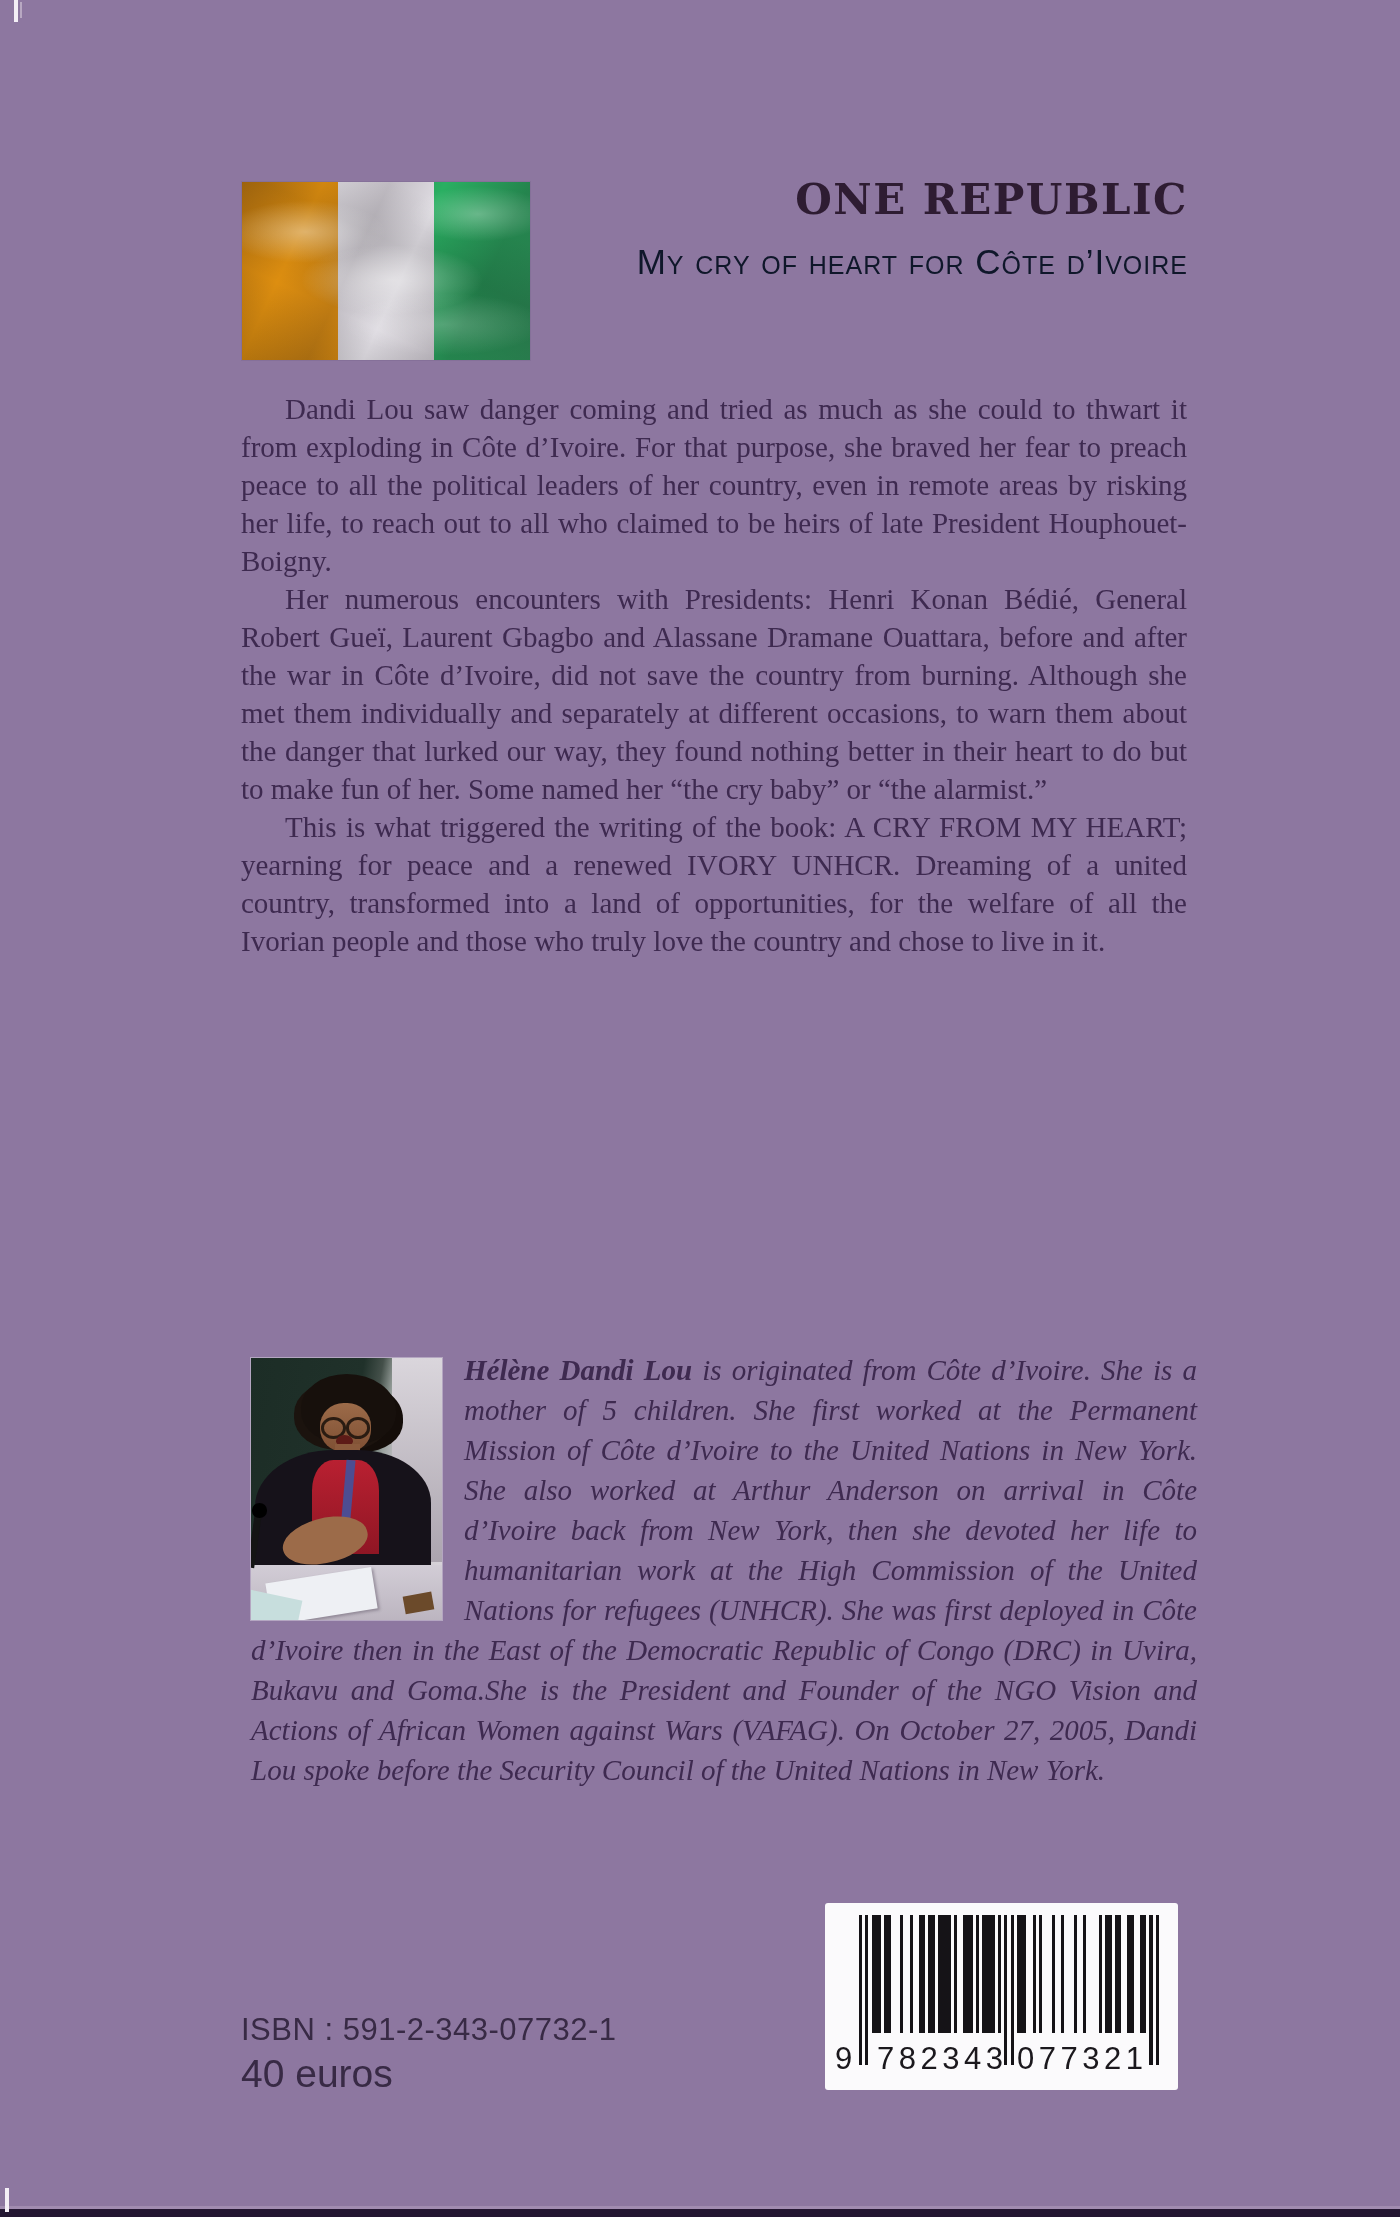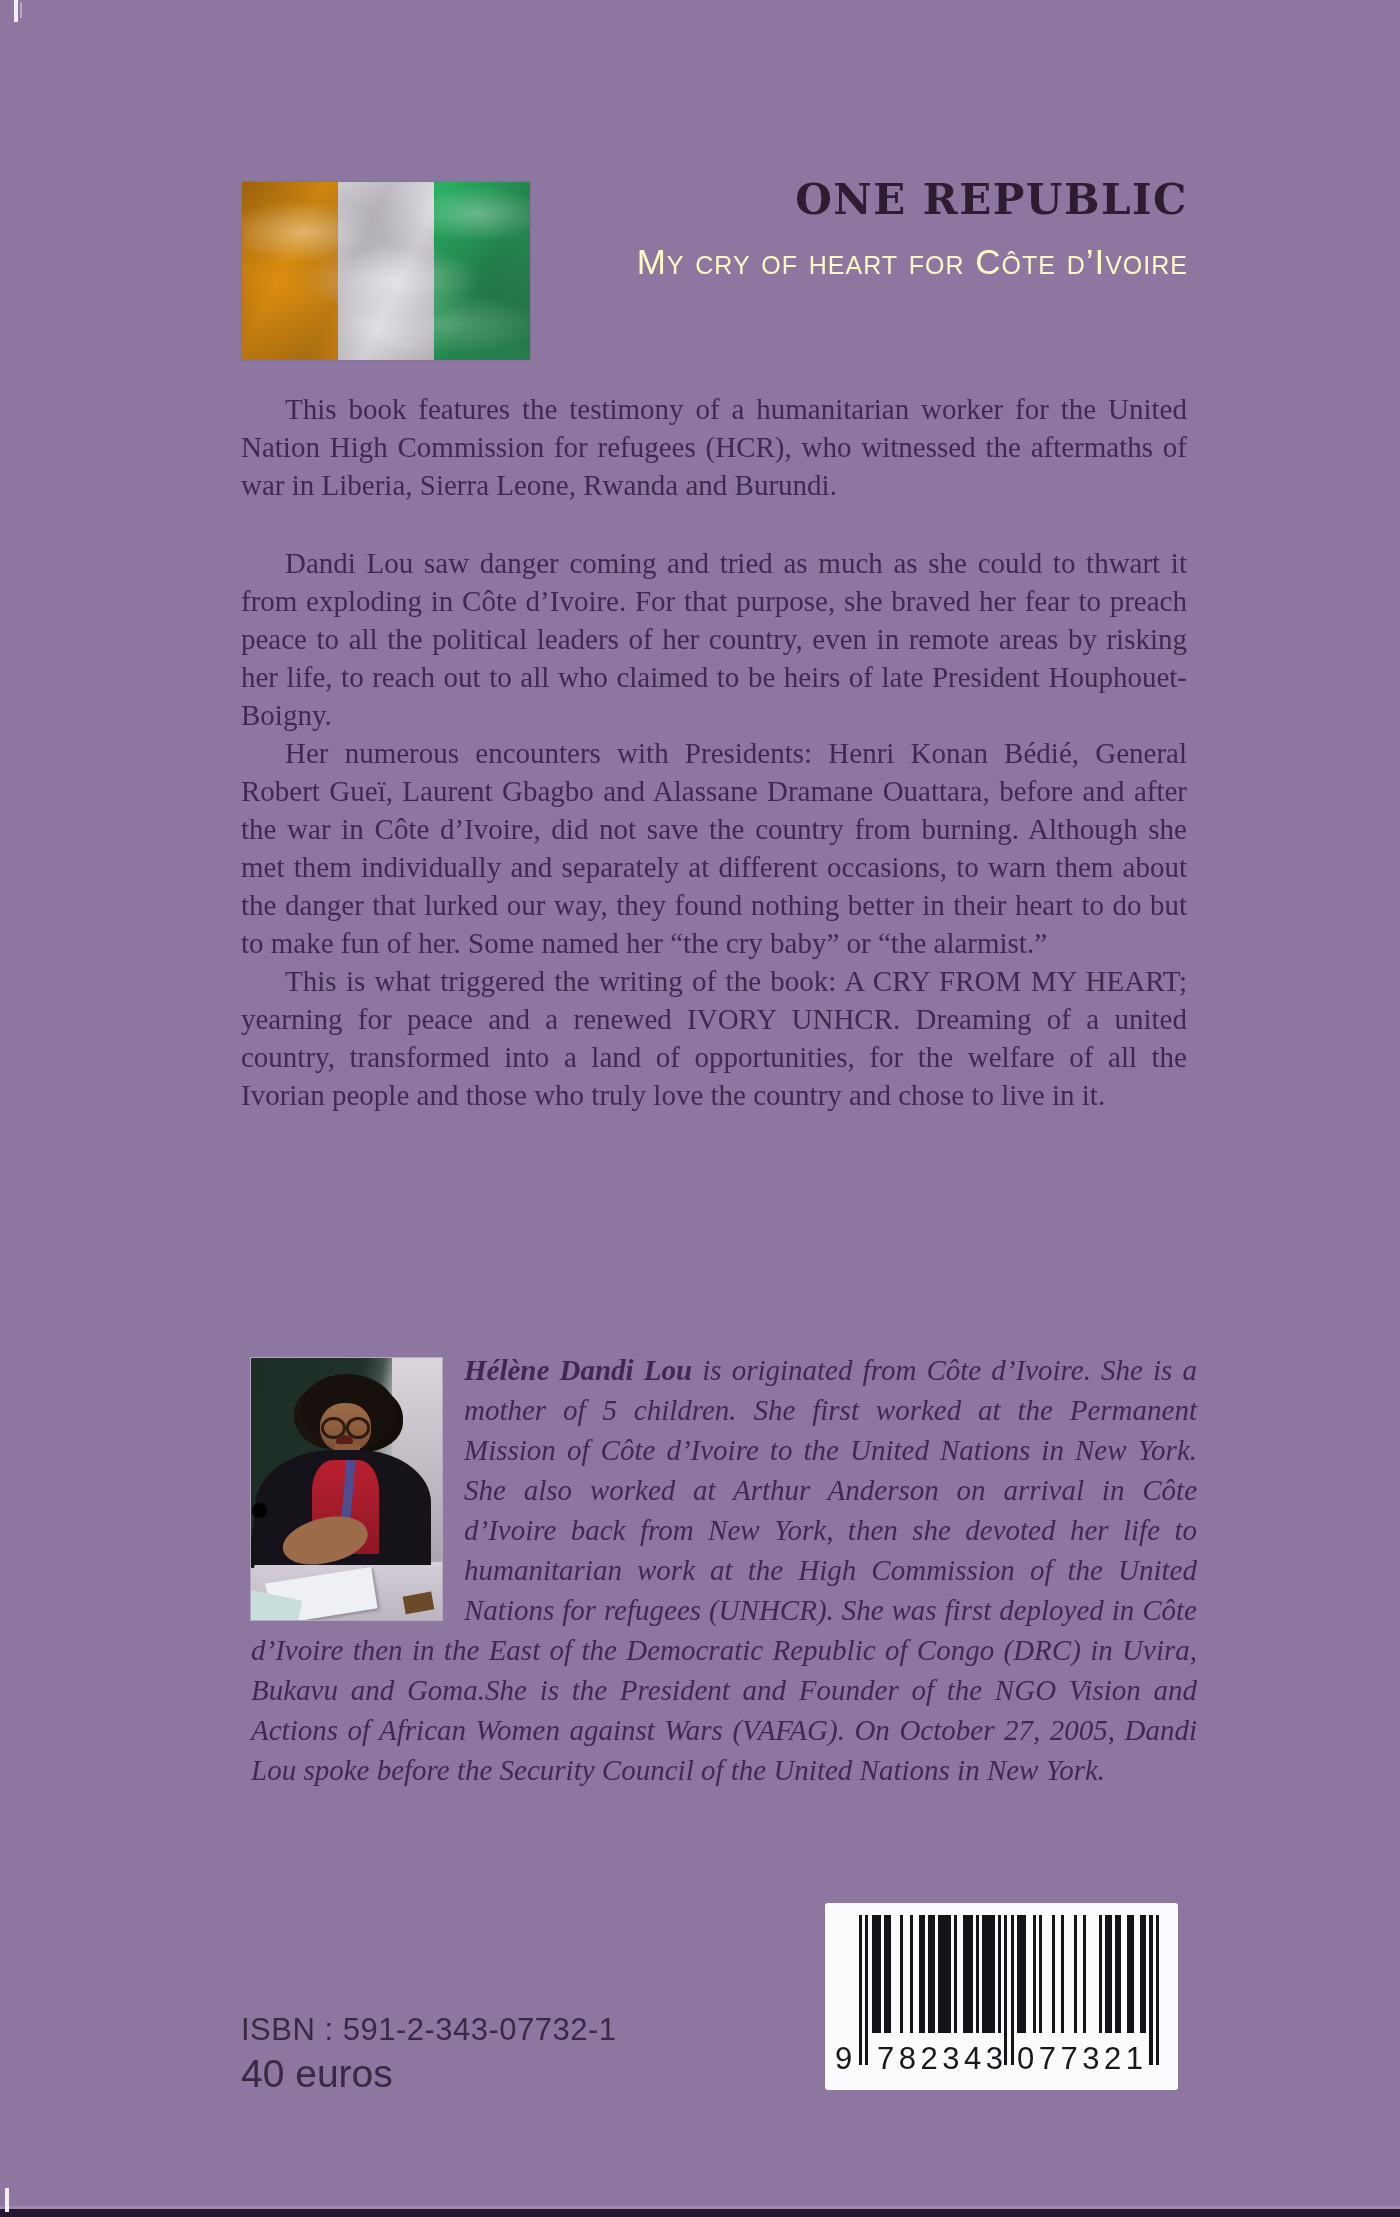--- a/index.html
+++ b/index.html
@@ -31,21 +31,21 @@
       radial-gradient(ellipse 50% 25% at 70% 80%, rgba(255,255,255,.22), transparent 70%),
       linear-gradient(115deg, rgba(40,20,10,.28) 0%, transparent 22%, rgba(30,20,30,.16) 40%, transparent 55%, rgba(20,10,20,.26) 78%, rgba(40,30,40,.32) 100%),
       linear-gradient(25deg, rgba(0,0,0,.18) 0%, transparent 30%, rgba(0,0,0,.10) 60%, transparent 80%);
   }
 
   
   .title-block{position:absolute;left:407px;right:212px;top:172px;text-align:right;color:#2e1c32;}
   .title-line{font-family:"DejaVu Serif","Liberation Serif",serif;font-weight:bold;
     font-size:42px;line-height:56px;letter-spacing:1.5px;white-space:nowrap;}
   .subtitle{margin-top:14px;font-family:"Liberation Sans","DejaVu Sans",sans-serif;
-    font-variant:small-caps;font-size:35px;letter-spacing:1px;color:#fef9c3;white-space:nowrap;}
+    font-variant:small-caps;font-size:35px;letter-spacing:1px;color:#0f172a;white-space:nowrap;}
 
   
   .synopsis{position:absolute;left:241px;top:390px;width:946px;color:#3e2a50;}
   .synopsis p{margin:0;font-size:29px;line-height:38px;text-align:justify;text-indent:44px;}
   .synopsis p.gap-after{margin-bottom:40px;}
 
   
   .bio{position:absolute;left:251px;top:1350px;width:946px;color:#3e2a50;
     font-style:italic;font-size:29px;line-height:40px;text-align:justify;}
   .bio .author-name{font-weight:bold;}
@@ -103,21 +103,20 @@
   <div class="flag">
     <div class="silk"></div>
   </div>
 
   <div class="title-block">
     <div class="title-line">ONE REPUBLIC</div>
     <div class="subtitle">My cry of heart for Côte d’Ivoire</div>
   </div>
 
   <div class="synopsis">
-    <p class="gap-after">This book features the testimony of a humanitarian worker for the United Nation High Commission for refugees (HCR), who witnessed the aftermaths of war in Liberia, Sierra Leone, Rwanda and Burundi.</p>
     <p>Dandi Lou saw danger coming and tried as much as she could to thwart it from exploding in Côte d’Ivoire. For that purpose, she braved her fear to preach peace to all the political leaders of her country, even in remote areas by risking her life, to reach out to all who claimed to be heirs of late President Houphouet-Boigny.</p>
     <p>Her numerous encounters with Presidents: Henri Konan Bédié, General Robert Gueï, Laurent Gbagbo and Alassane Dramane Ouattara, before and after the war in Côte d’Ivoire, did not save the country from burning. Although she met them individually and separately at different occasions, to warn them about the danger that lurked our way, they found nothing better in their heart to do but to make fun of her. Some named her “the cry baby” or “the alarmist.”</p>
     <p>This is what triggered the writing of the book: A CRY FROM MY HEART; yearning for peace and a renewed IVORY UNHCR. Dreaming of a united country, transformed into a land of opportunities, for the welfare of all the Ivorian people and those who truly love the country and chose to live in it.</p>
   </div>
 
   <div class="bio">
     <div class="photo">
       <span class="ph-col"></span>
       <span class="ph-hair"></span>
       <span class="ph-face"></span>

